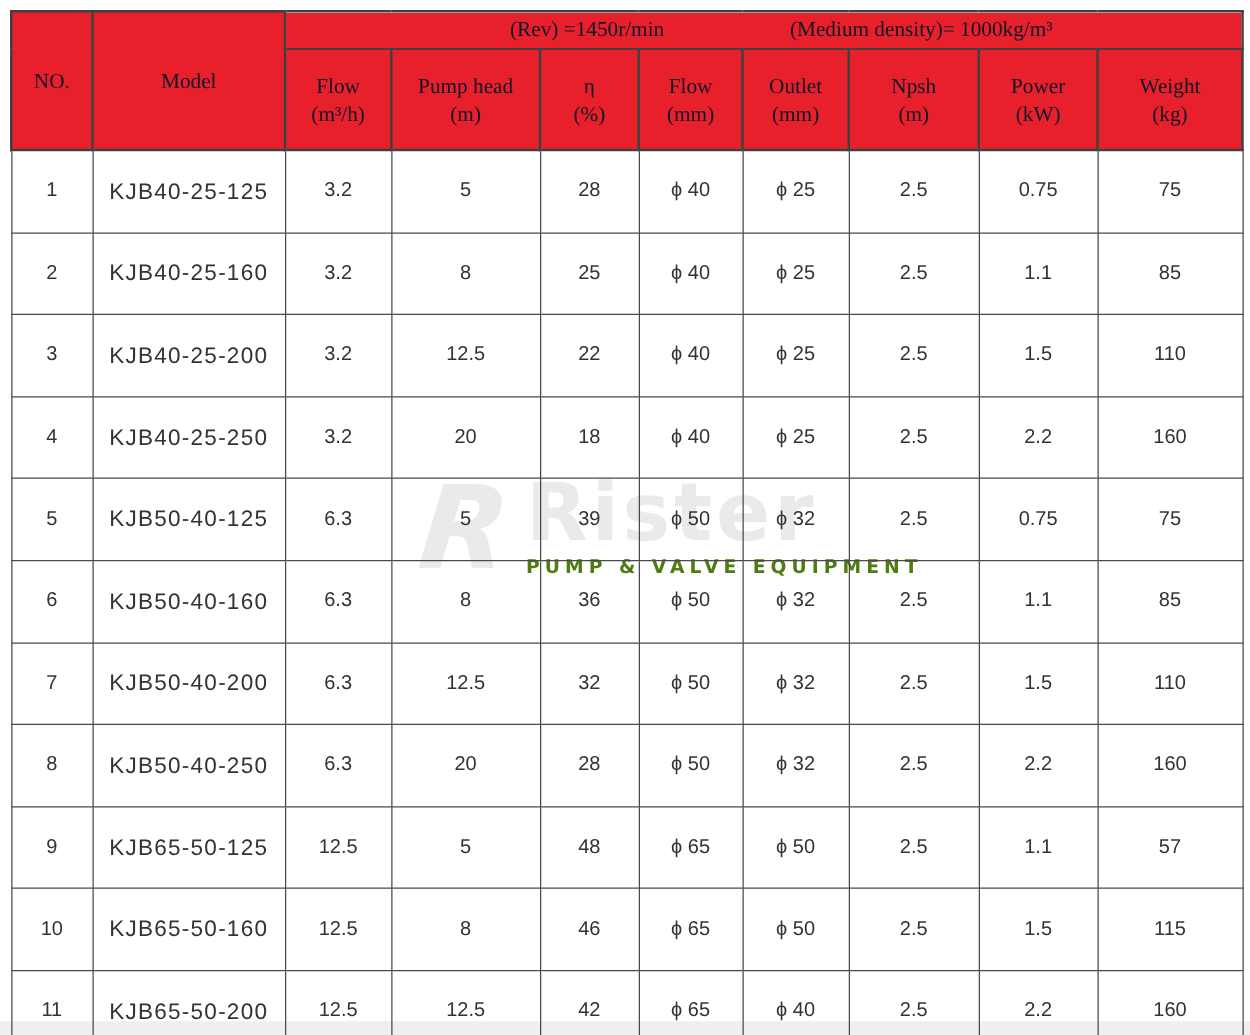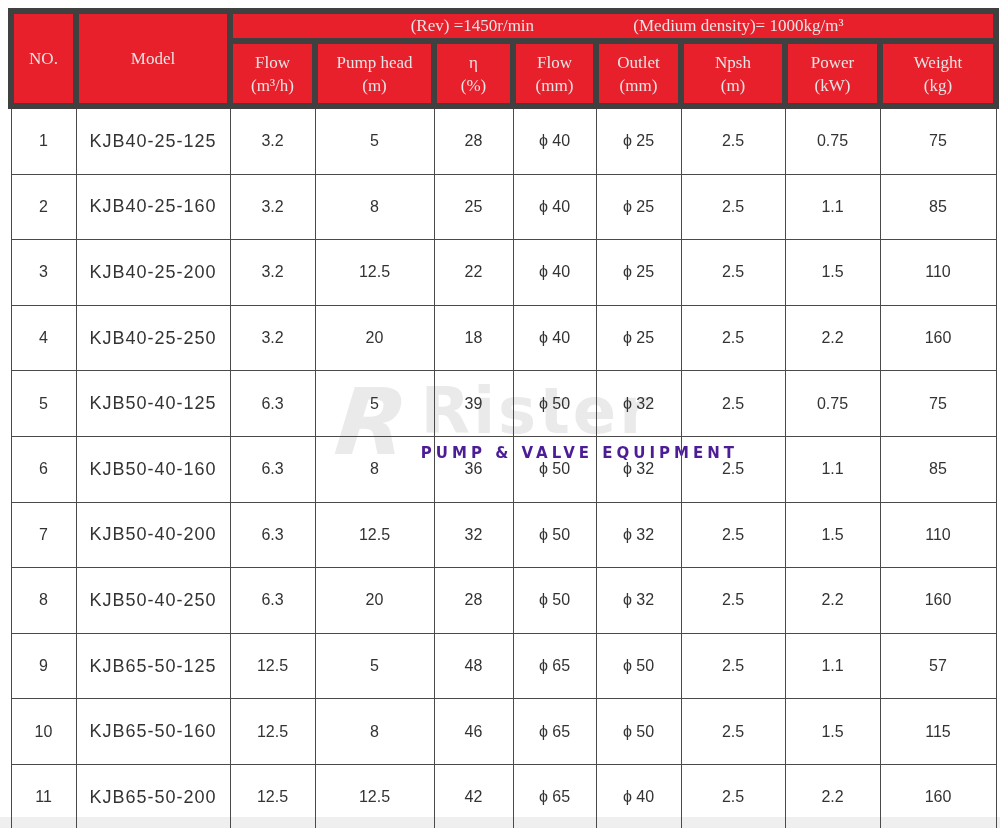--- a/index.html
+++ b/index.html
@@ -32,44 +32,44 @@
     font-weight: 800; 
     font-size: 64px; line-height: 58px;
     letter-spacing: 3px;
     color: #eaeaea;
   }
   .wm-sub {
     font-family: "DejaVu Sans", sans-serif;
     font-weight: 700;
     font-size: 15px; letter-spacing: 4px;
     margin-top: 4px;
-    color: #4c1d95;
+    color: #4d7c0f;
   }
 
   
   table.spec {
     position: absolute; left: 8px; top: 8px; z-index: 1;
     border-collapse: collapse; table-layout: fixed;
     border: 1px solid #4a4a4a;
     border-bottom: 2px solid #3a3a3a;
   }
   th, td {
     padding: 0; margin: 0;
     text-align: center; vertical-align: middle;
   }
   thead th {
     background: #e7202c;
-    color: #e5e5e5;
+    color: #0f172a;
     font-family: "Liberation Serif", serif;
     font-weight: normal;
     font-size: 17px;
-    border: 6px solid #404040;
+    border: 2px solid #404040;
   }
   tr.band-row { height: 30px; }
-  tr.subhead-row { height: 65px; margin-left: 40px; }
+  tr.subhead-row { height: 81px; margin-left: 40px; }
   th.band { position: relative; }
   th.band span {
     position: absolute; top: 50%;
     transform: translate(-50%, -50%);
     white-space: nowrap;
   }
   th.band .rev { left: 31.5%; }
   th.band .density { left: 66.5%; }
   .h-label { line-height: 24px; }
   .h-unit  { line-height: 22px; }

